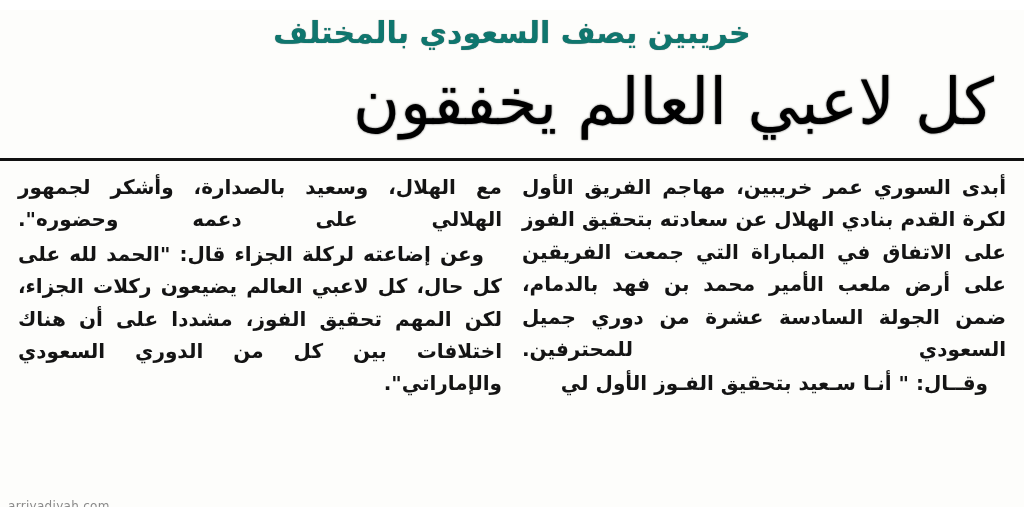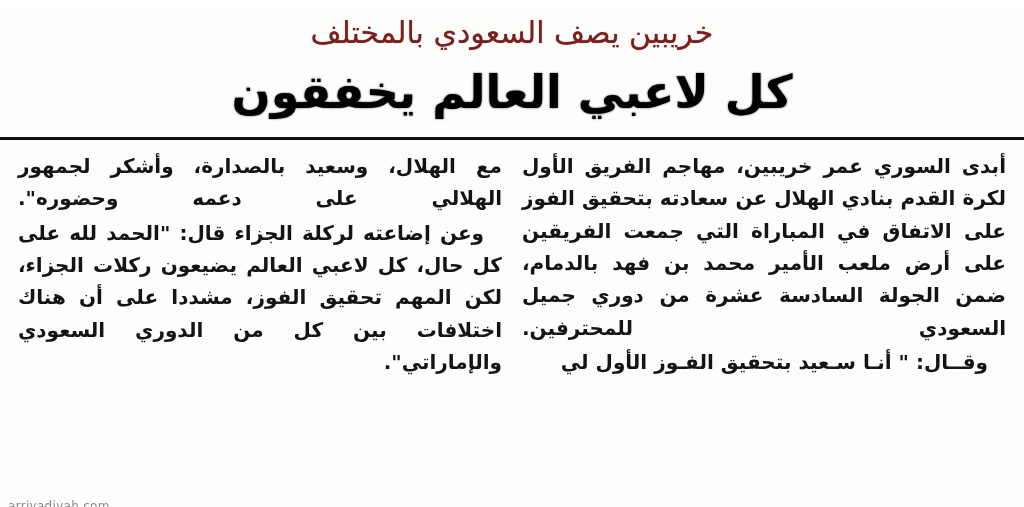--- a/index.html
+++ b/index.html
@@ -18,35 +18,34 @@
     position: relative;
     width: 1024px;
     height: 507px;
     background: #fdfdfb;
   }
 
   
   .kicker {
     text-align: center;
     font-family: "DejaVu Sans", sans-serif;
-    font-weight: normal;
+    font-weight: bold;
     font-size: 30px;
     letter-spacing: -0.5px;
-    color: #7f1d1d;
+    color: #0f766e;
     margin: 10px 0 0 0;
     padding: 6px 40px 0 40px;
     line-height: 1.15;
     direction: rtl;
     text-shadow: 0 0 1px rgba(0,0,0,0.55);
   }
   .headline {
-    text-align: center;
     font-family: "DejaVu Sans", sans-serif;
-    font-weight: bold;
-    font-size: 46px;
+    font-weight: normal;
+    font-size: 64px;
     color: #000000;
     margin: 14px 0 18px 0;
     padding: 0 30px;
     line-height: 1.18;
     direction: rtl;
     text-shadow: 0 0 2px rgba(0,0,0,0.75);
   }
 
   .rule {
     width: 100%;

